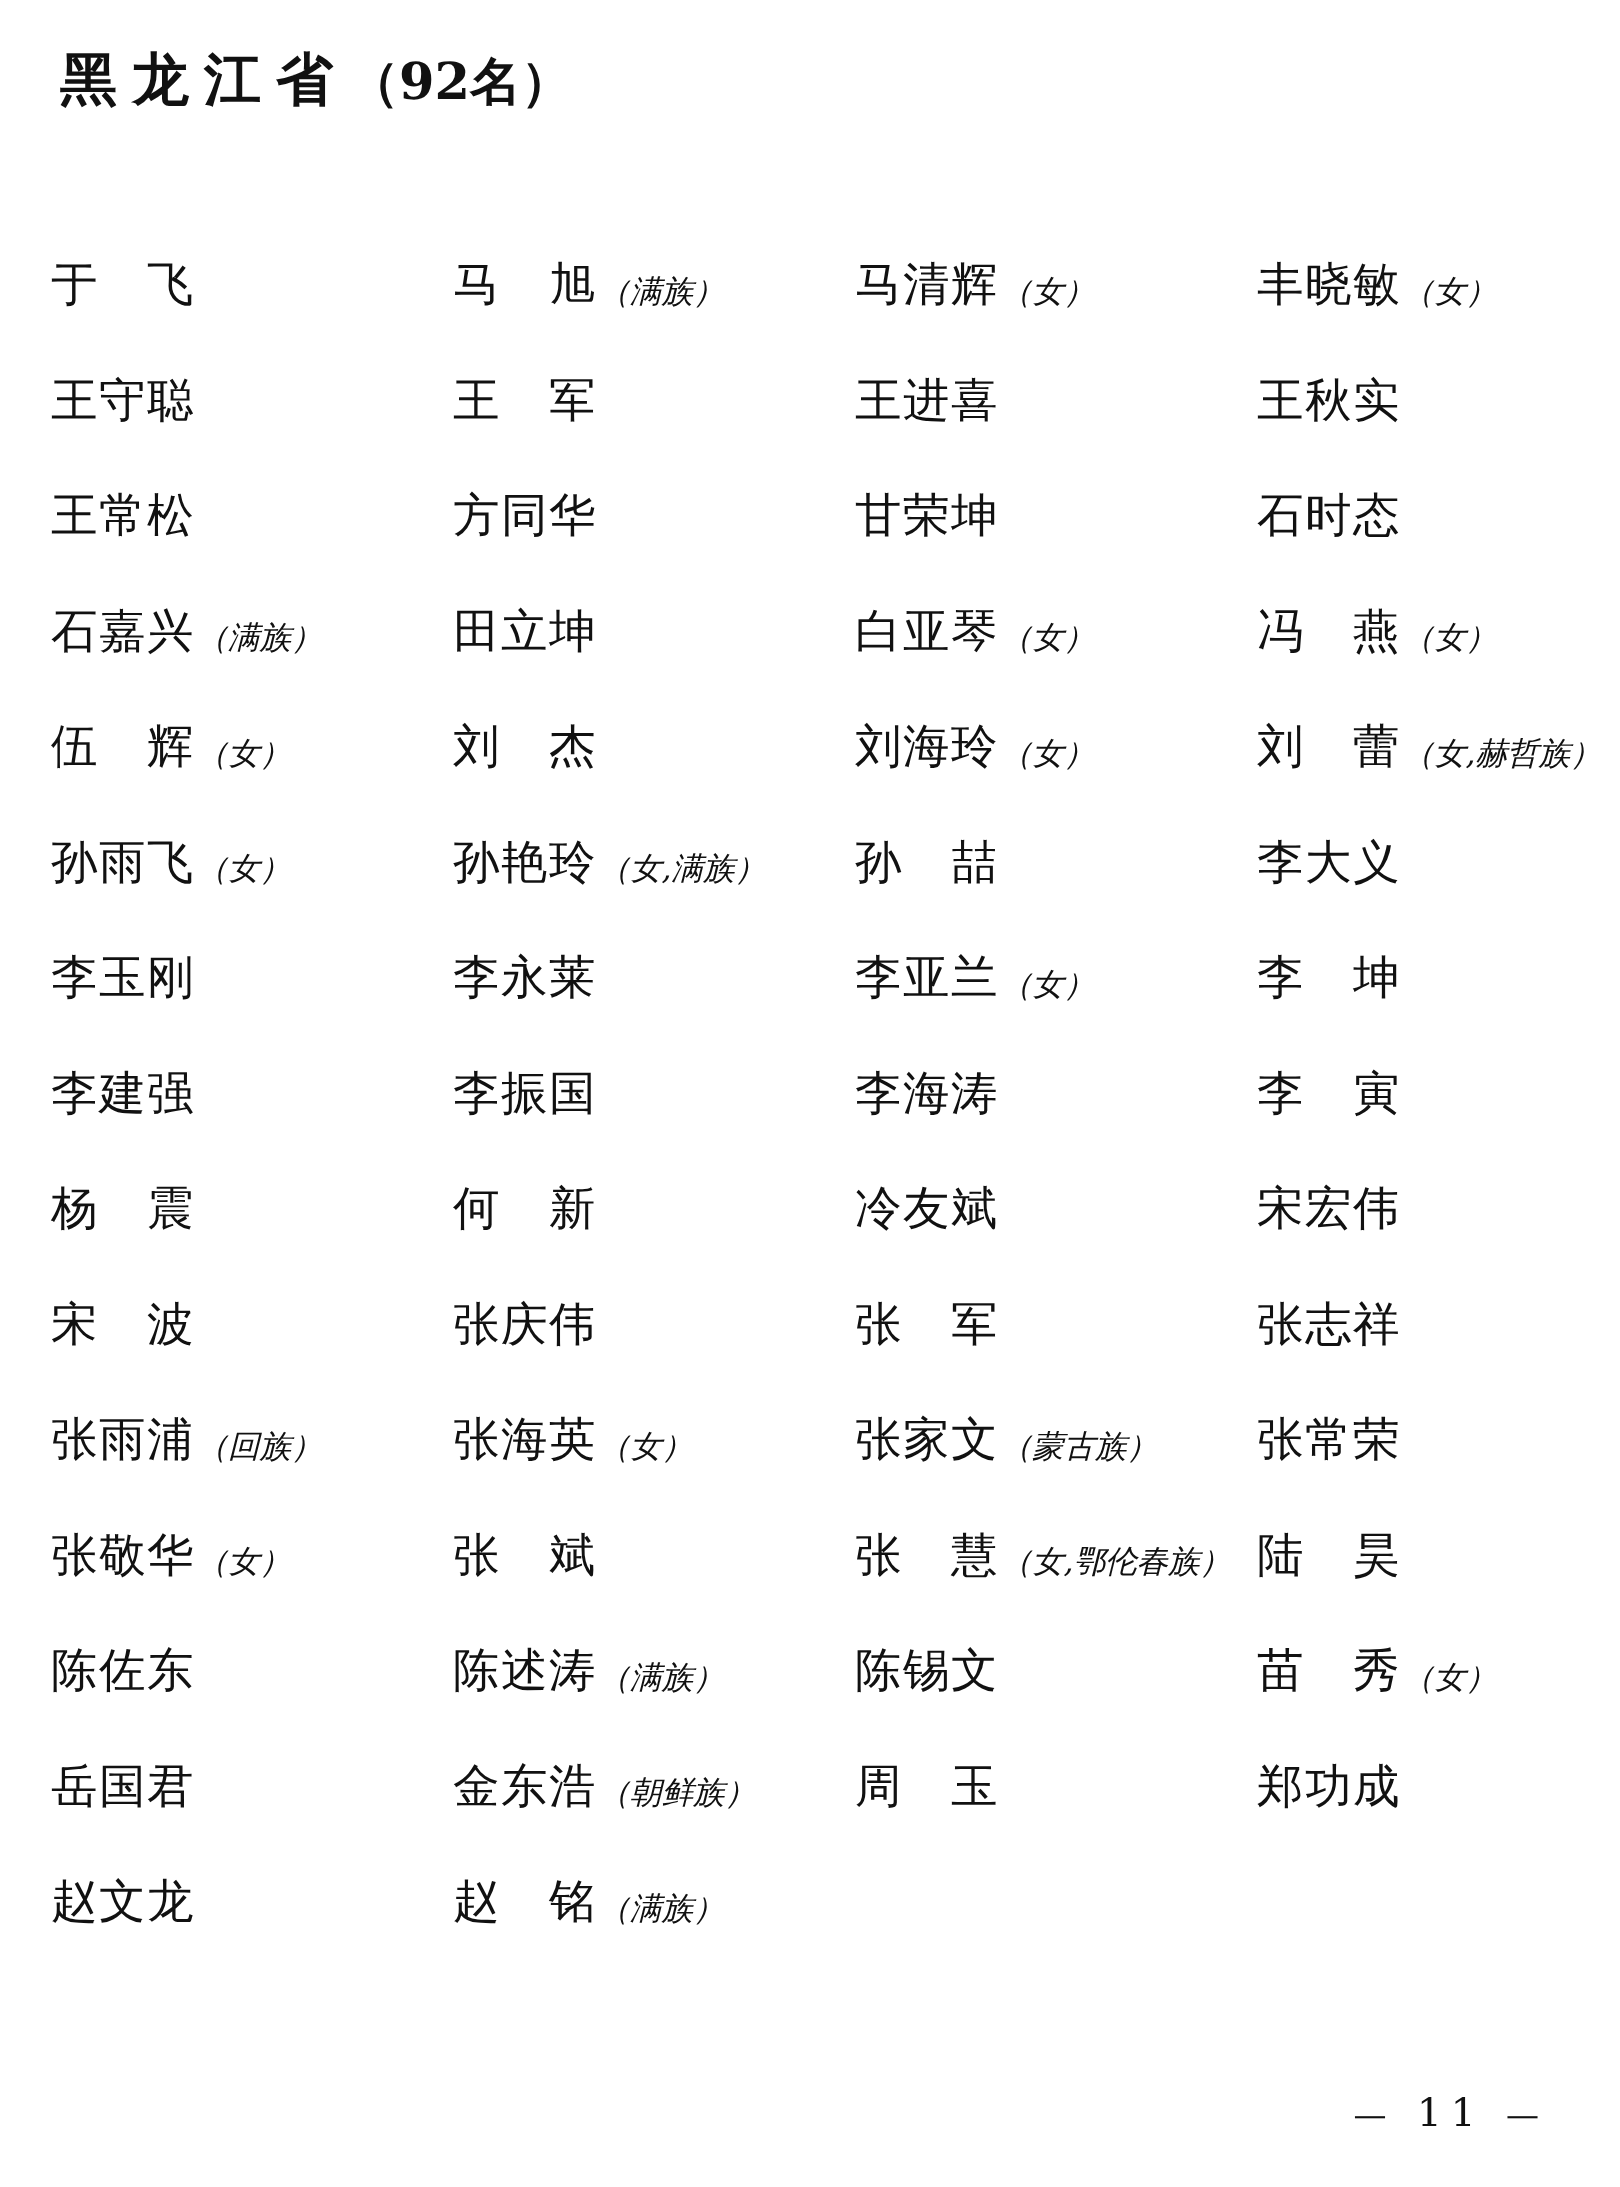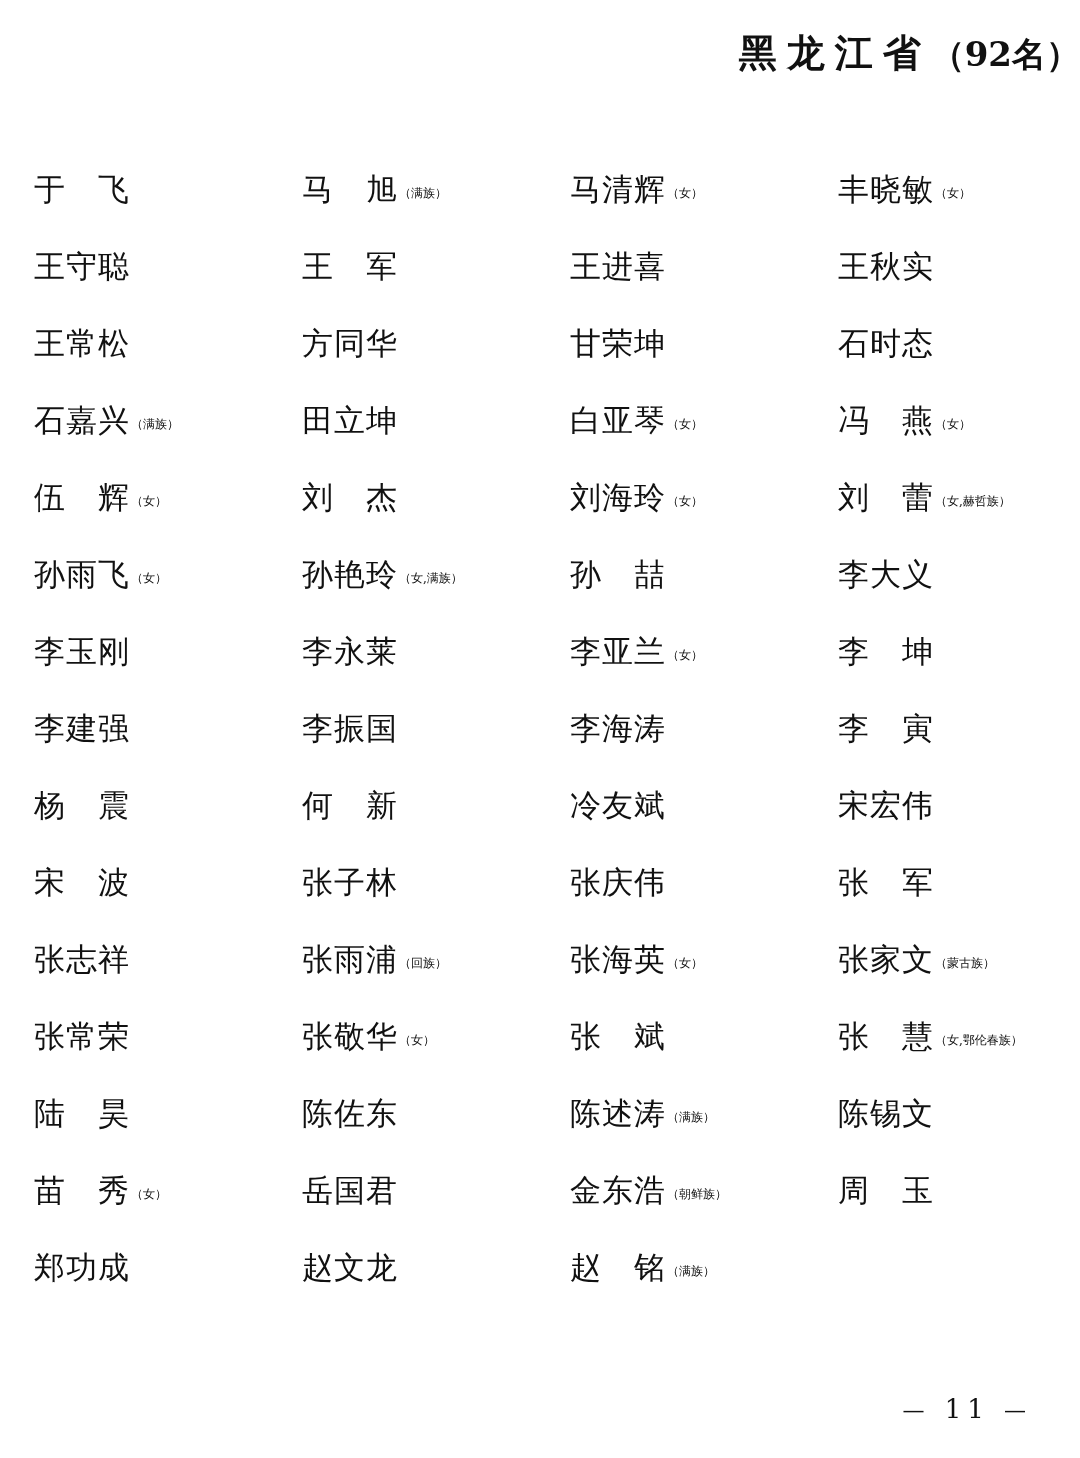--- a/index.html
+++ b/index.html
@@ -16,21 +16,21 @@
     overflow: hidden;
   }
   .page {
     width: 1080px;
     height: 1458px;
     position: relative;
     box-sizing: border-box;
     padding: 0;
   }
   .title {
-    text-align: right;
+    text-align: left;
     font-size: 38px;
     font-weight: bold;
     letter-spacing: 2px;
     padding-top: 28px;
     padding-bottom: 10px;
     font-family: "DejaVu Serif", "Liberation Serif", serif;
     margin-left: 40px;
   }
   .title .prov {
     letter-spacing: 10px;
@@ -54,25 +54,26 @@
     padding-left: 10px;
     box-sizing: border-box;
     white-space: nowrap;
   }
   .name {
     font-size: 31px;
     font-weight: 500;
     letter-spacing: 1px;
   }
   .note {
-    font-size: 12px;
+    font-size: 21px;
     margin-left: 1px;
     letter-spacing: 0px;
     position: relative;
     top: 4px;
+    font-style: italic;
   }
   .footer {
     position: absolute;
     right: 48px;
     bottom: 34px;
     font-size: 26px;
     letter-spacing: 6px;
     color: #111;
   }
   .footer .dash {
@@ -206,23 +207,20 @@
       <div class="cell">
         <span class="name">冷友斌</span>
       </div>
       <div class="cell">
         <span class="name">宋宏伟</span>
       </div>
       <div class="cell">
         <span class="name">宋　波</span>
       </div>
       <div class="cell">
-        <span class="name">张子林</span>
-      </div>
-      <div class="cell">
         <span class="name">张庆伟</span>
       </div>
       <div class="cell">
         <span class="name">张　军</span>
       </div>
       <div class="cell">
         <span class="name">张志祥</span>
       </div>
       <div class="cell">
         <span class="name">张雨浦</span>

